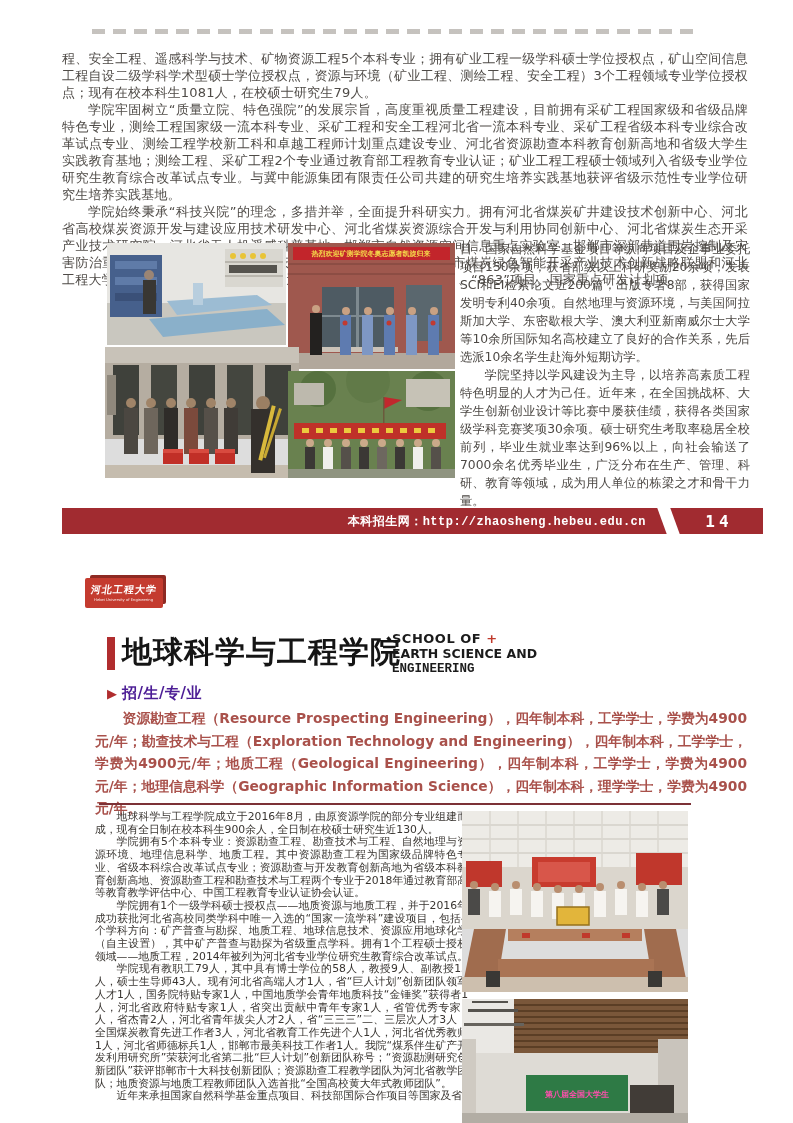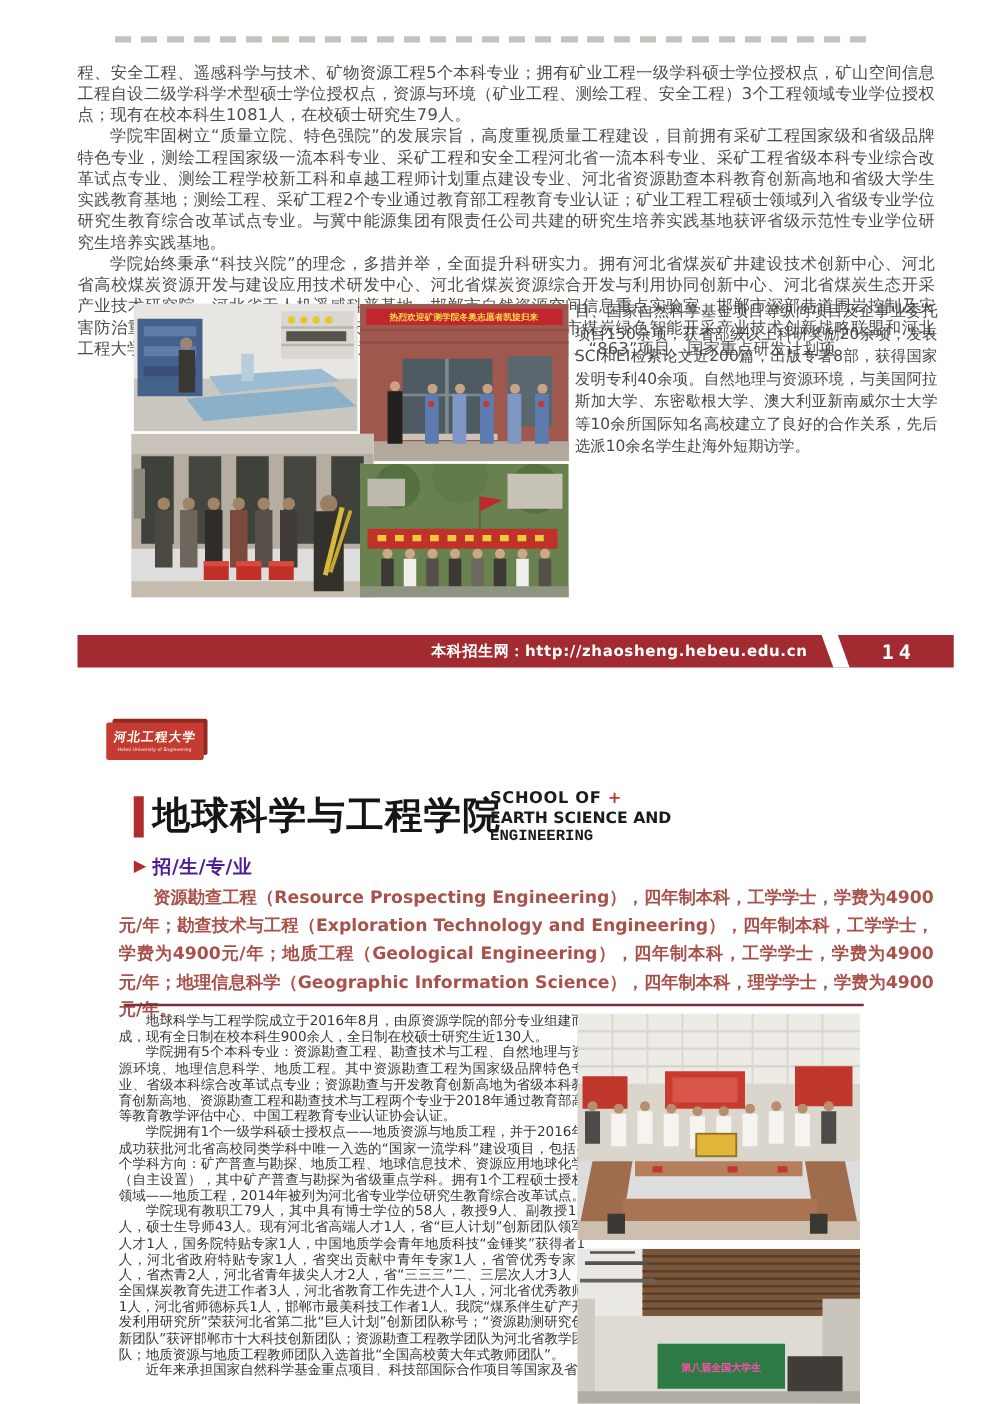--- a/index.html
+++ b/index.html
@@ -29,21 +29,21 @@
   }
   .photo{position:absolute;overflow:hidden;background:#ddd;}
   .photo svg{display:block;}
 
   
   .footer{
     left:62px;top:508px;width:701px;height:26px;
     background:#a12b30;display:flex;align-items:center;
   }
   .f-spacer{flex:1;}
-  .f-text{color:#ffffff;font-size:12px;font-weight:bold;white-space:nowrap;letter-spacing:.5px;}
+  .f-text{color:#ffffff;font-size:12px;font-weight:bold;white-space:nowrap;letter-spacing:.5px;font-family:Liberation Mono, monospace;}
   .f-slash{width:13px;height:26px;background:#ffffff;transform:skewX(20deg);margin-left:16px;}
   .f-page{width:88px;text-align:center;color:#ffffff;font-size:16px;font-weight:bold;letter-spacing:4px;font-family:"DejaVu Sans Mono",monospace;}
 
   
   .logo{left:85px;top:578px;width:78px;height:30px;}
   .logo-shadow{position:absolute;left:5px;top:-3px;width:76px;height:29px;background:#8e2a23;border-radius:2px;}
   .logo-front{
     position:absolute;left:0;top:0;width:78px;height:30px;background:#c43b2f;border-radius:2px;
     display:flex;flex-direction:column;align-items:center;justify-content:center;color:#fff;
   }
@@ -215,20 +215,21 @@
       <circle cx="130" cy="72" r="4" fill="#caa98a"></circle>
         <rect x="125" y="76" width="10" height="24" fill="#f0efec"></rect>
       <circle cx="148" cy="72" r="4" fill="#caa98a"></circle>
         <rect x="143" y="76" width="10" height="24" fill="#55504a"></rect>
       <rect x="0" y="98" width="167" height="9" fill="#8f9480"></rect>
     </svg>
   </div>
 
   <div class="abs p1-right">
     <p>目、国家自然科学基金项目等纵向项目及企事业委托项目150余项，获省部级以上科研奖励20余项，发表SCI和EI检索论文近200篇，出版专著8部，获得国家发明专利40余项。自然地理与资源环境，与美国阿拉斯加大学、东密歇根大学、澳大利亚新南威尔士大学等10余所国际知名高校建立了良好的合作关系，先后选派10余名学生赴海外短期访学。</p>
+    <p class="ind">学院坚持以学风建设为主导，以培养高素质工程特色明显的人才为己任。近年来，在全国挑战杯、大学生创新创业设计等比赛中屡获佳绩，获得各类国家级学科竞赛奖项30余项。硕士研究生考取率稳居全校前列，毕业生就业率达到96%以上，向社会输送了7000余名优秀毕业生，广泛分布在生产、管理、科研、教育等领域，成为用人单位的栋梁之才和骨干力量。</p>
   </div>
 
   <div class="abs footer">
     <div class="f-spacer"></div>
     <div class="f-text">
       <span>本科招生网：</span><span>http://zhaosheng.hebeu.edu.cn</span>
     </div>
     <div class="f-slash"></div>
     <div class="f-page">14</div>
   </div>

